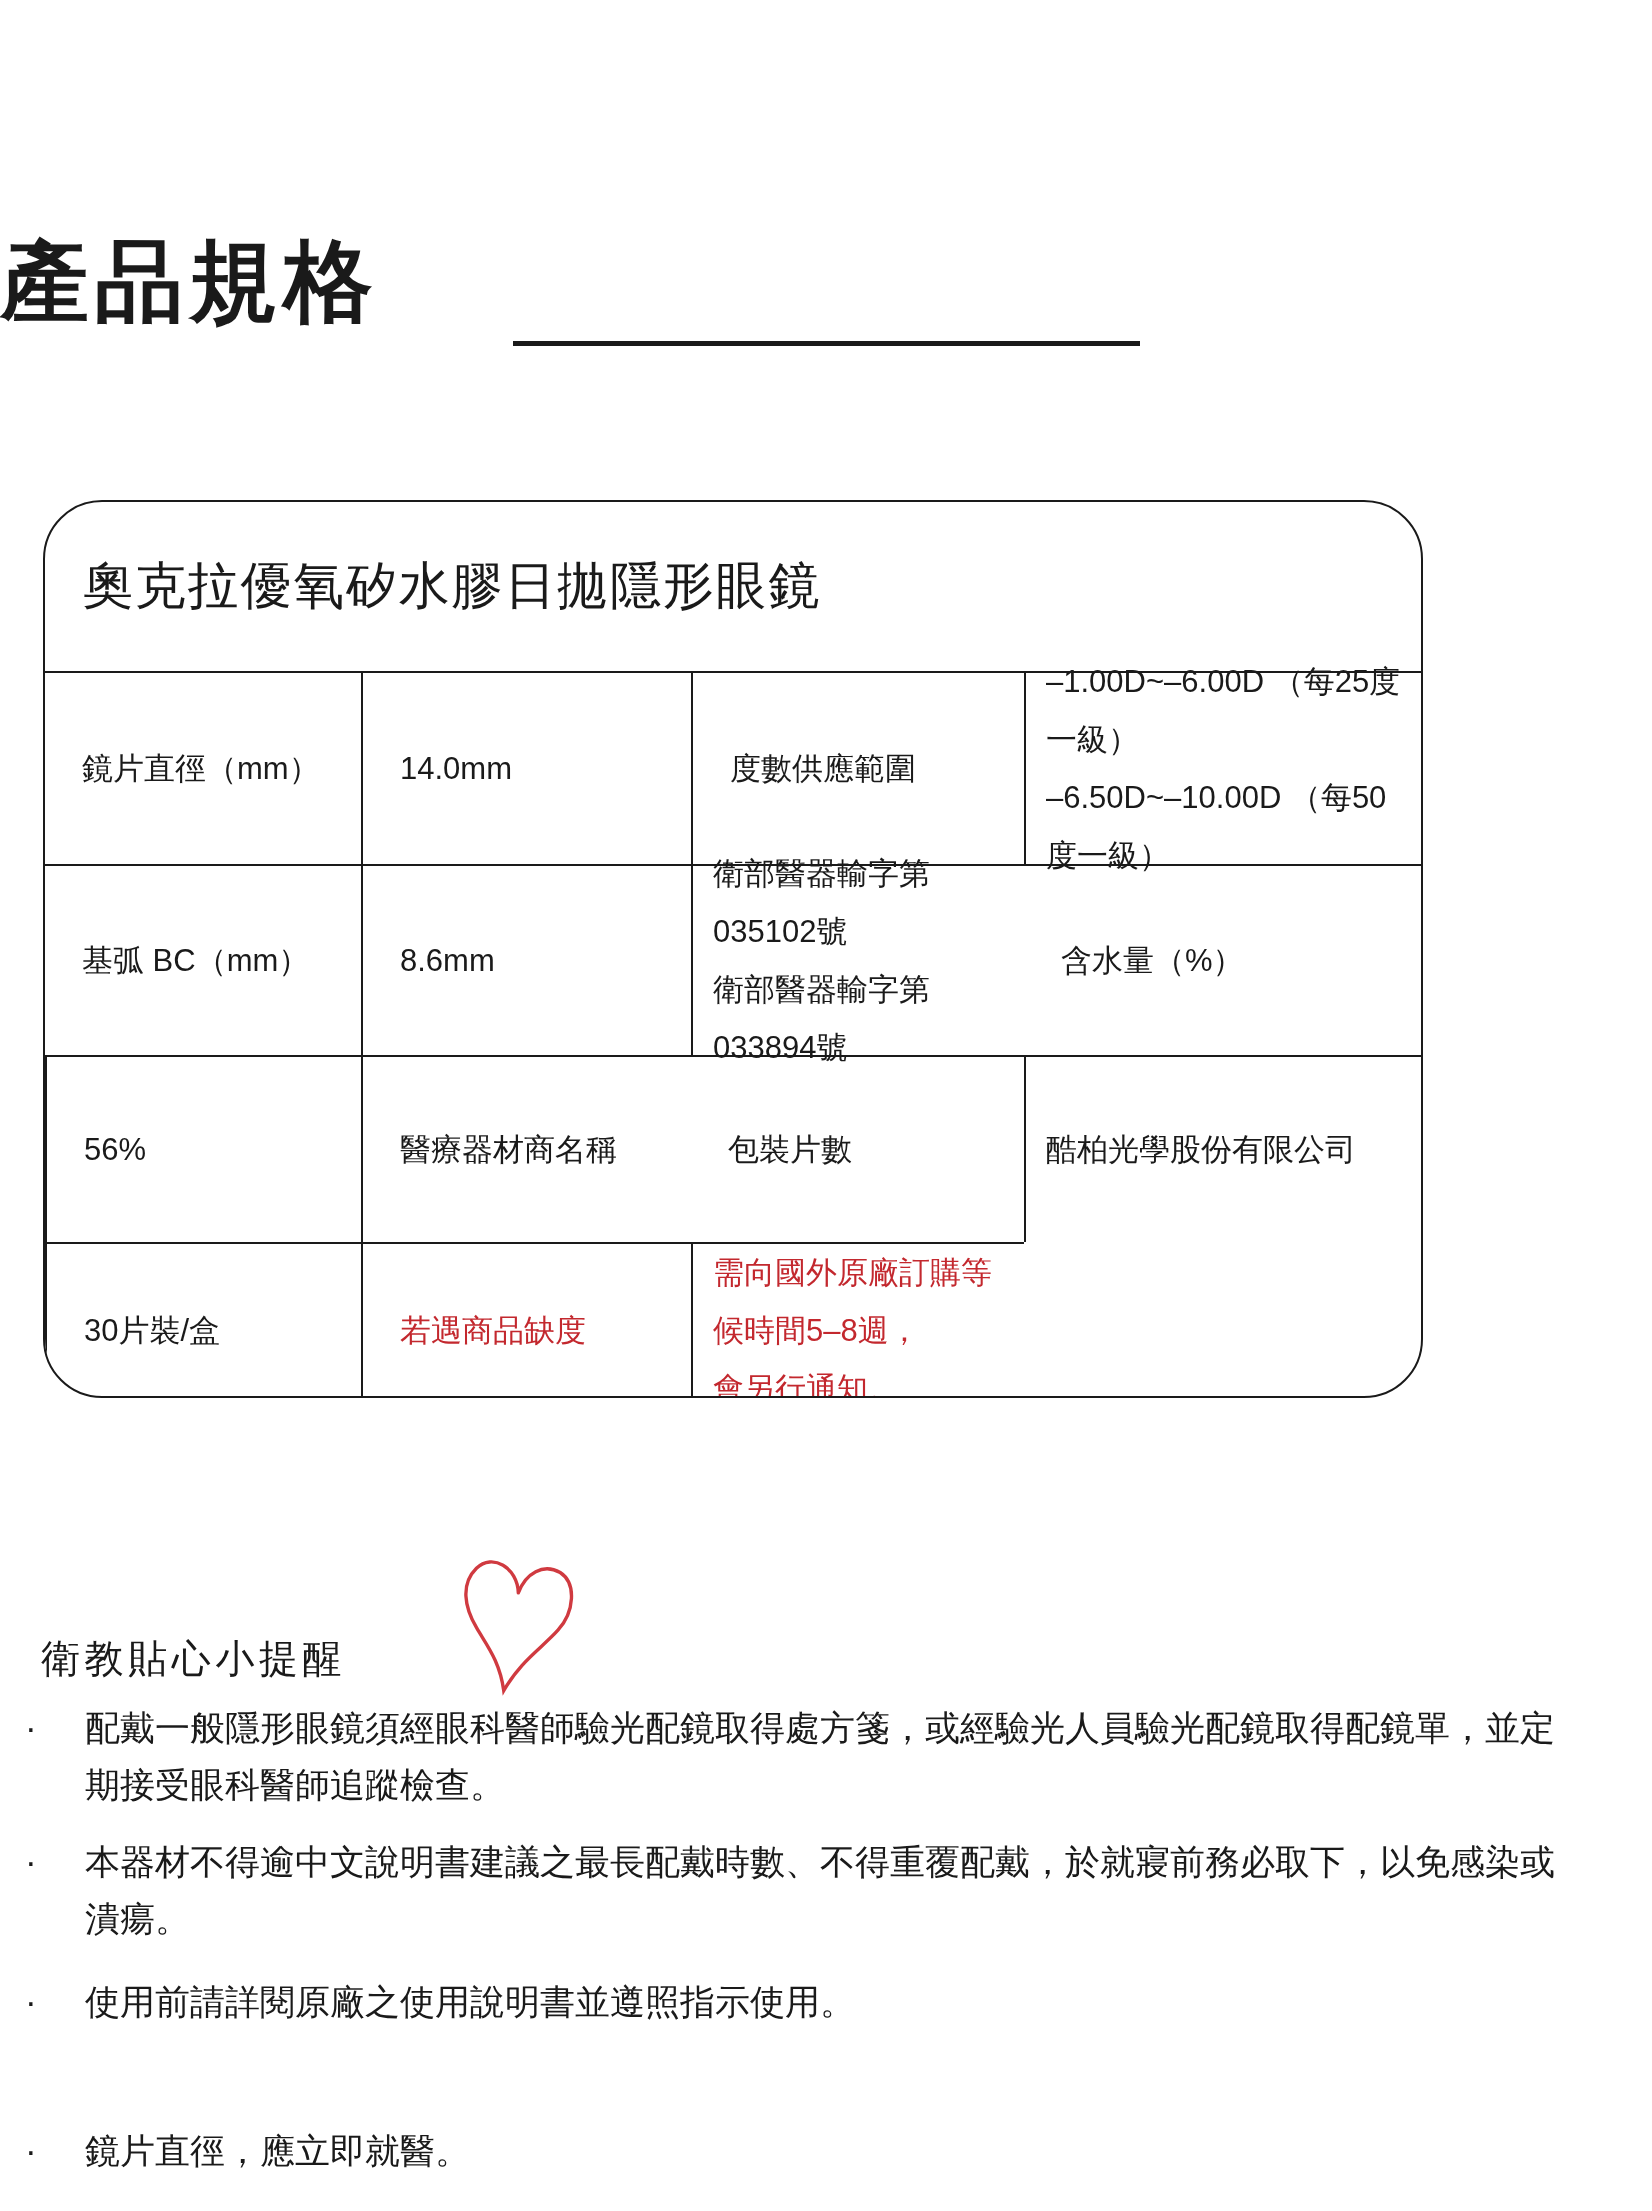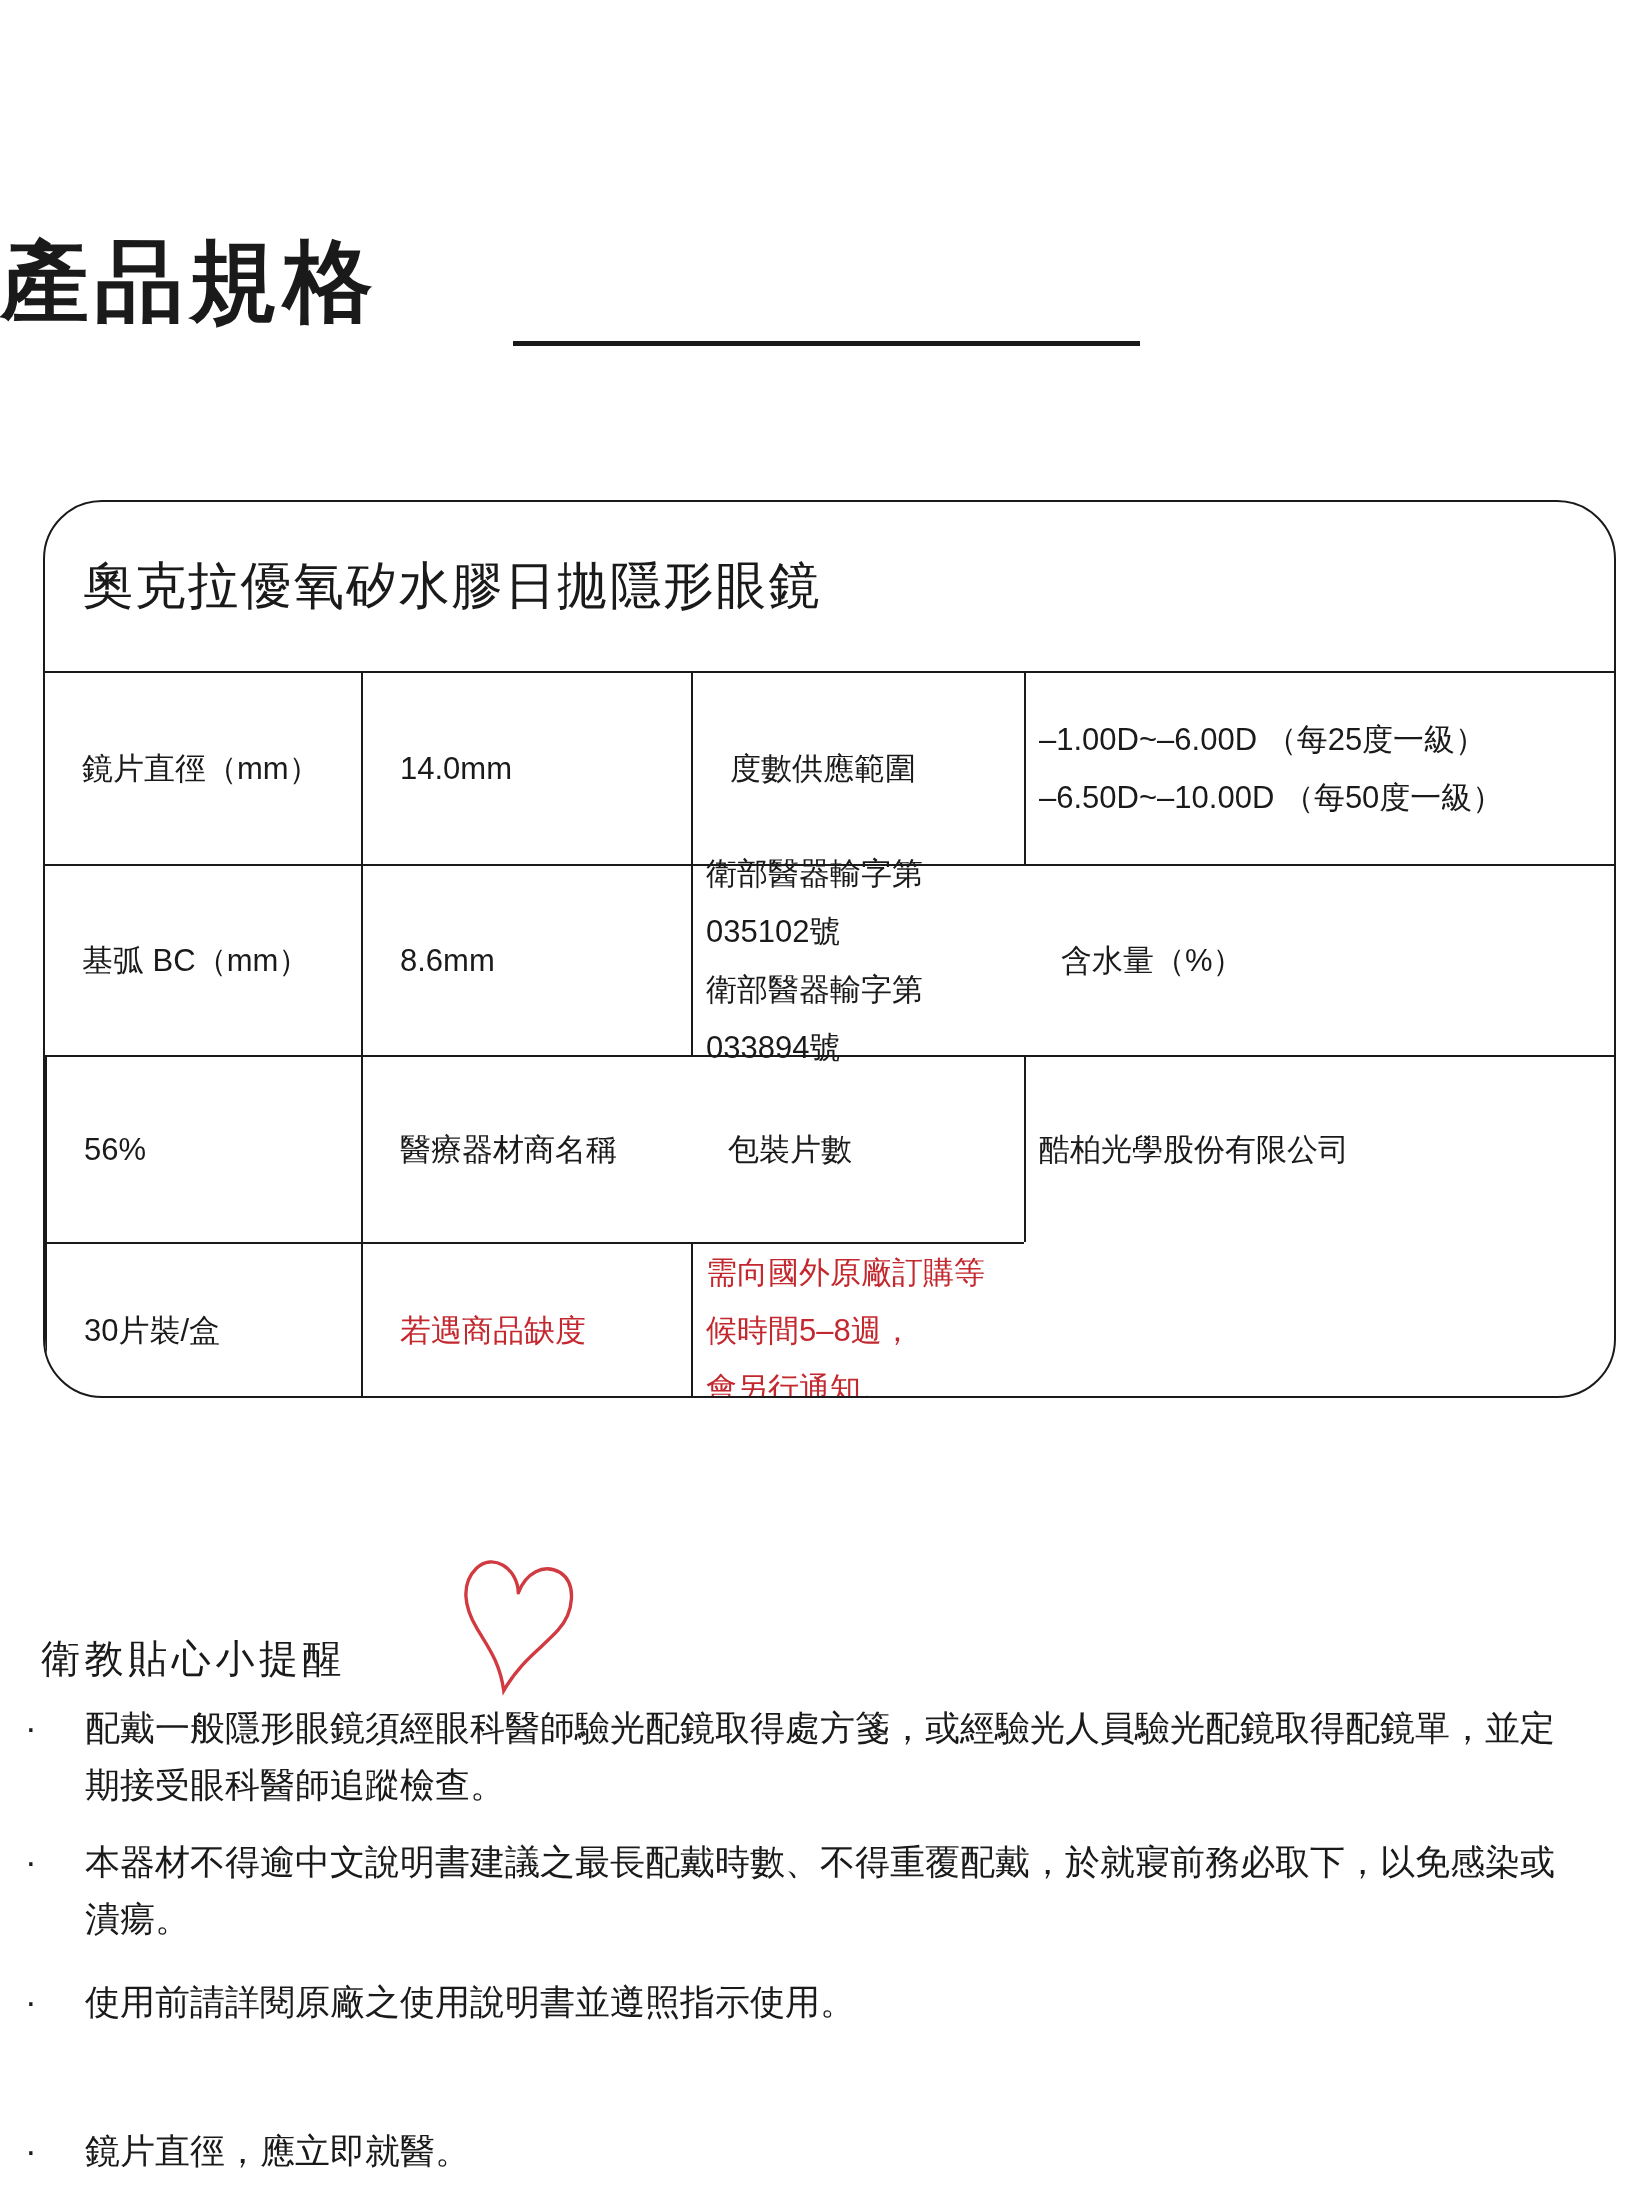--- a/index.html
+++ b/index.html
@@ -17,21 +17,21 @@
     position:absolute;top:162px;left:0;width:1653px;
     font-size:89px;font-weight:700;letter-spacing:5.5px;
     color:var(--ink);
   }
   .title-underline{
     position:absolute;left:513px;top:341px;width:627px;height:4.6px;
     background:var(--ink);
   }
   
   .spec-table{
-    position:absolute;left:43px;top:500px;width:1573px;height:898px;
+    position:absolute;left:43px;top:500px;width:1380px;height:898px;
     border:2.8px solid var(--ink);border-radius:59px;overflow:hidden;
     box-sizing:border-box;background:#fff;
   }
   .spec-header{
     height:169px;border-bottom:2.8px solid var(--ink);
     display:flex;align-items:center;padding-left:37px;
     font-size:51px;letter-spacing:1.8px;font-weight:400;
   }
   .spec-grid{
     display:grid;
@@ -42,21 +42,21 @@
   .cell{
     display:flex;flex-direction:column;justify-content:center;
     padding-left:37px;padding-right:16.5px;
     font-size:31px;line-height:40px;
     box-sizing:border-box;
   }
   .cell.cL{border-left:2.8px solid var(--ink);}
   .cell.rT{border-top:2.8px solid var(--ink);}
   .cell .ln{display:block;line-height:58px;}
   .red{color:var(--red);}
-  .wide{padding-left:13px;}
+  .wide{padding-left:20px;}
   
   .notice-heading{
     position:absolute;left:41px;top:1600px;
     font-size:39px;letter-spacing:4.6px;font-weight:400;color:var(--ink);
   }
   .heart{
     position:absolute;left:447px;top:1552px;width:130px;height:156px;
   }
   .bullets{
     position:absolute;left:25px;top:1699px;width:1609px;

